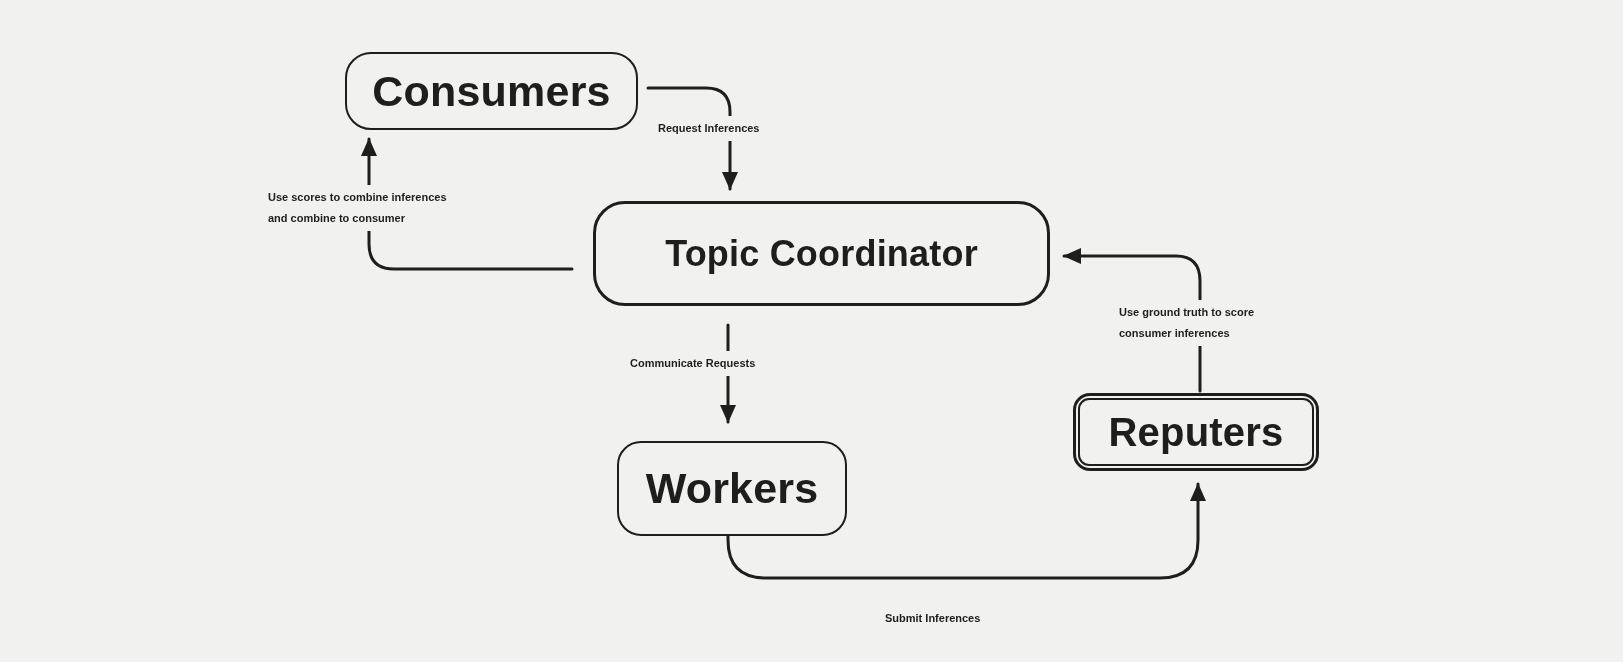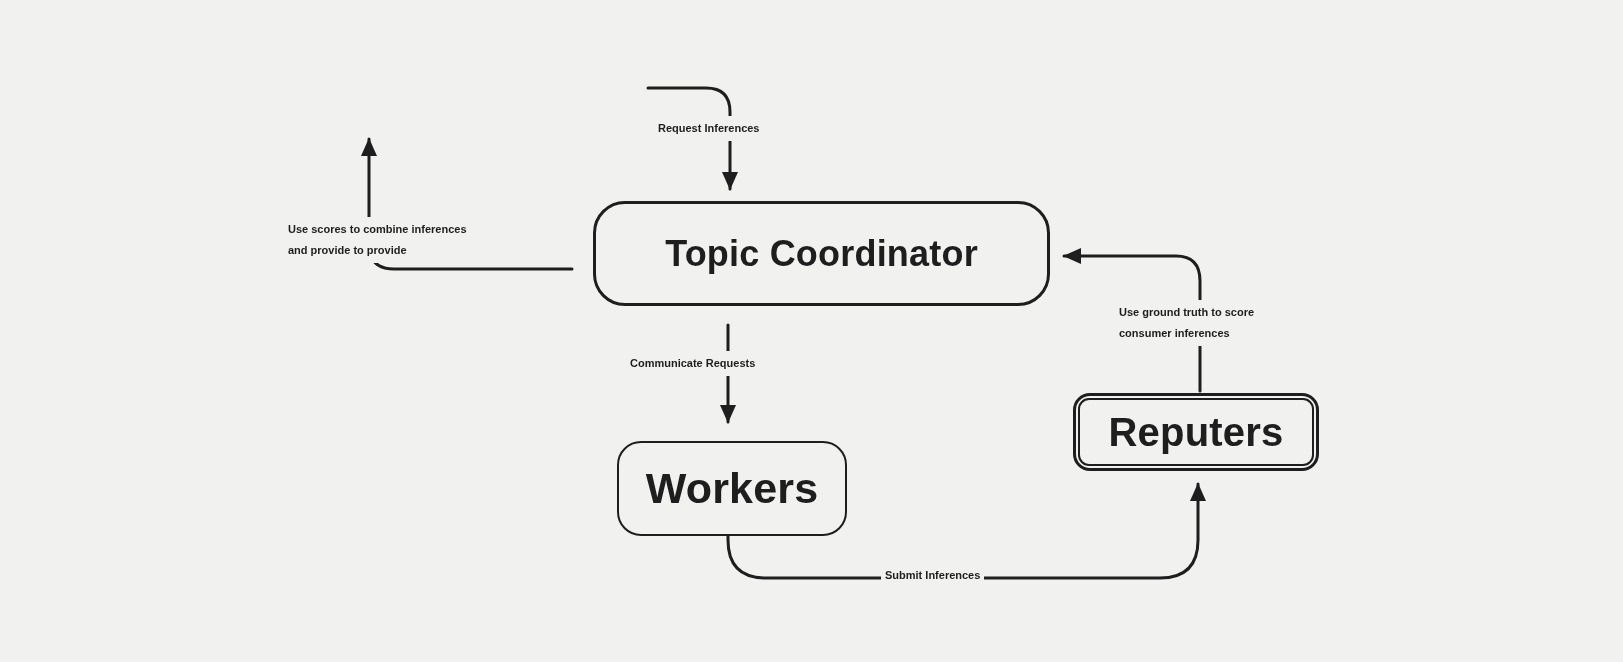--- a/index.html
+++ b/index.html
@@ -46,63 +46,66 @@
   .edge-label {
     position:absolute;
     background:var(--bg);
     font-size:11px;
     font-weight:600;
     line-height:21px;
     padding:2px 4px;
     white-space:nowrap;
   }
   .lbl-request-inferences   { left:654px;  top:116px; }
-  .lbl-use-scores           { left:284px;  top:185px;margin-top:32px; }
+  .lbl-use-scores           { left:264px;  top:185px; }
   .lbl-communicate-requests { left:626px;  top:351px; }
-  .lbl-submit-inferences    { left:881px;  top:563px; }
+  .lbl-submit-inferences    { left:881px;  top:606px; }
   .lbl-use-ground-truth     { left:1115px; top:300px; }
 </style>
 </head>
 <body>
 
 <div class="canvas">
 
   <svg class="edges-layer" viewBox="0 0 1623 662" aria-hidden="true">
     <defs>
       <marker id="arrowhead" viewBox="0 0 20 18" refX="18" refY="9" markerWidth="20" markerHeight="18" markerUnits="userSpaceOnUse" orient="auto">
         <path d="M1 1 L19 9 L1 17 Z" fill="currentColor"></path>
       </marker>
     </defs>
     <path class="edge" marker-end="url(#arrowhead)" d="M 648 88 H 706 Q 730 88 730 112 V 189"></path>
     <path class="edge" marker-end="url(#arrowhead)" d="M 572 269 H 394 Q 369 269 369 244 V 139"></path>
     <path class="edge" marker-end="url(#arrowhead)" d="M 728 325 V 422"></path>
     <path class="edge" marker-end="url(#arrowhead)" d="M 728 522 V 540 Q 728 578 766 578 H 1160 Q 1198 578 1198 540 V 484"></path>
     <path class="edge" marker-end="url(#arrowhead)" d="M 1200 391 V 281 Q 1200 256 1176 256 H 1064"></path>
   </svg>
 
+  <div class="node node-consumers">
+    <span>Consumers</span>
+  </div>
 
   <div class="node node-topic-coordinator">
     <span>Topic Coordinator</span>
   </div>
 
   <div class="node node-workers">
     <span>Workers</span>
   </div>
 
   <div class="node node-reputers">
     <div class="inner-frame">
       <span>Reputers</span>
     </div>
   </div>
 
   <div class="edge-label lbl-request-inferences">Request Inferences</div>
 
   <div class="edge-label lbl-use-scores">
     <div>Use scores to combine inferences</div>
-    <div>and provide to provide</div>
+    <div>and combine to consumer</div>
   </div>
 
   <div class="edge-label lbl-communicate-requests">Communicate Requests</div>
 
   <div class="edge-label lbl-submit-inferences">Submit Inferences</div>
 
   <div class="edge-label lbl-use-ground-truth">
     <div>Use ground truth to score</div>
     <div>consumer inferences</div>
   </div>

